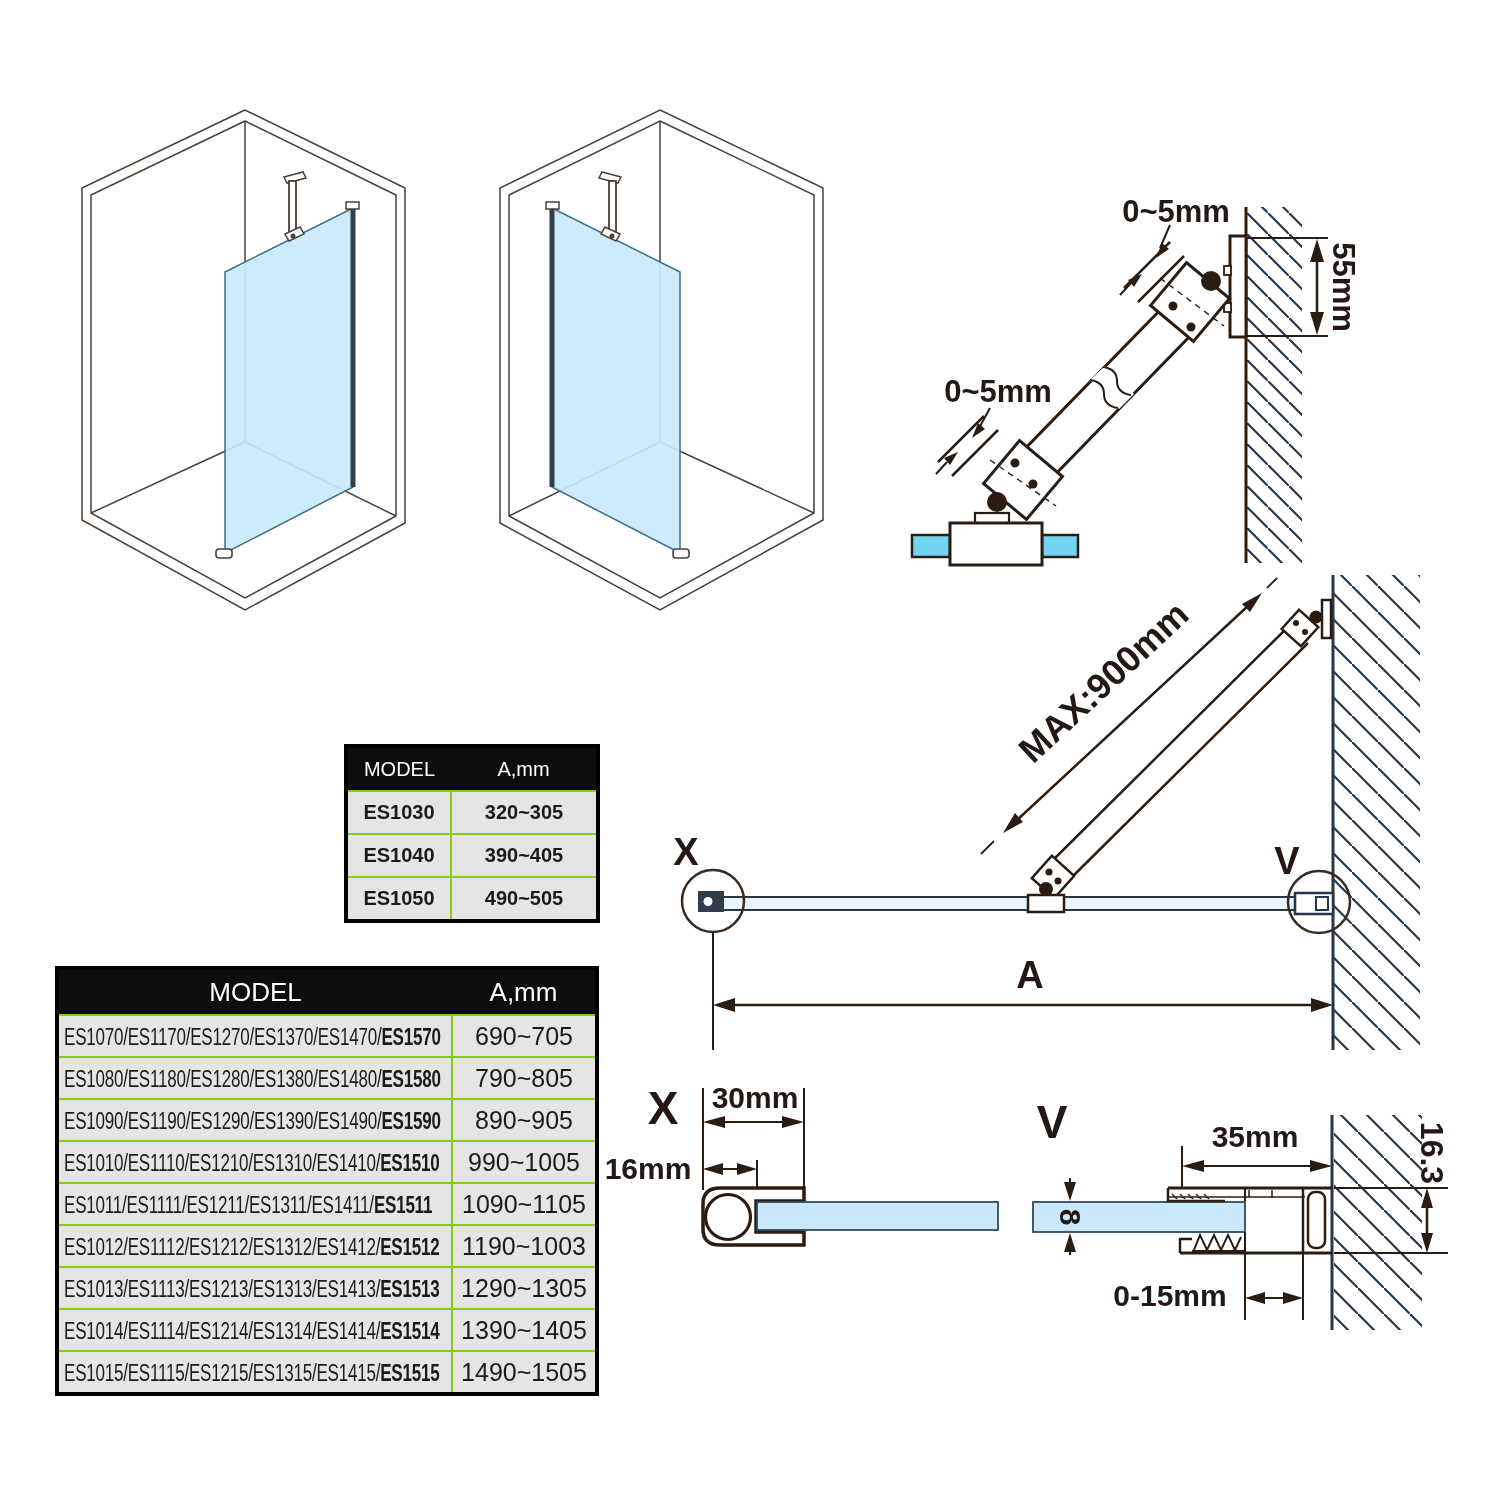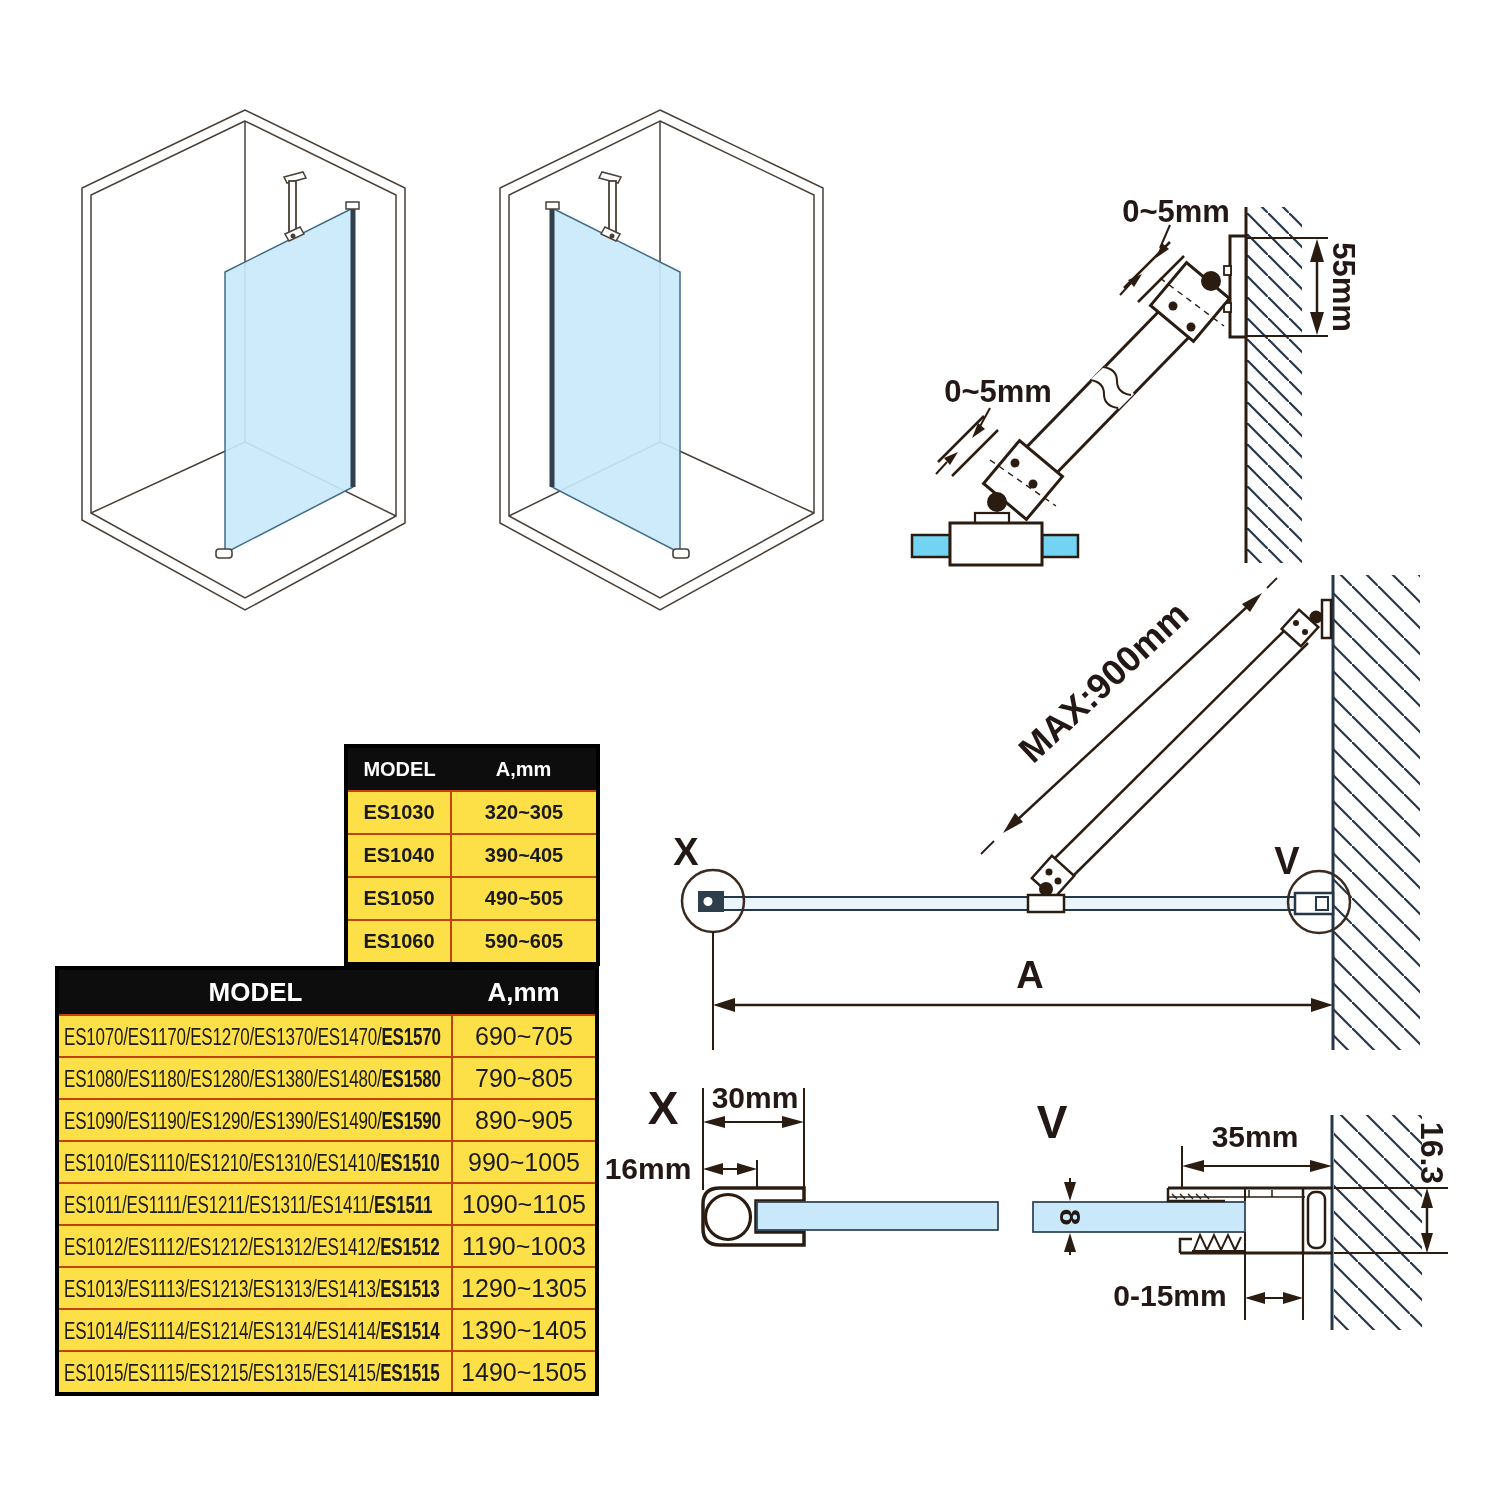--- a/index.html
+++ b/index.html
@@ -3,22 +3,22 @@
 <meta charset="utf-8">
 <style>
   html,body{margin:0;padding:0;background:#ffffff;}
   #canvas{position:relative;width:1500px;height:1500px;background:#ffffff;overflow:hidden;
           font-family:"Liberation Sans","DejaVu Sans",sans-serif;color:#231815;}
   .abs{position:absolute;}
   svg text{font-family:"Liberation Sans","DejaVu Sans",sans-serif;fill:#231815;}
   .dimtxt{font-weight:bold;}
   
   table.spec{border-collapse:collapse;background:#fff;table-layout:fixed;}
-  table.spec th{background:#0d0d0d;color:#fff;font-weight:bold;text-align:center;}
-  table.spec td{background:#fde047;color:#1a1a1a;border:2px solid #c2410c;text-align:center;}
+  table.spec th{background:#0d0d0d;color:#fff;font-weight:normal;text-align:center;}
+  table.spec td{background:#e5e5e5;color:#1a1a1a;border:2px solid #84cc16;text-align:center;}
   #small-table table{width:252px;border:4px solid #000;}
   #small-table th{font-size:20px;height:40px;}
   #small-table td{font-size:20px;height:39px;font-weight:bold;}
   #small-table col.c1{width:105px;} #small-table col.c2{width:147px;}
   #large-table table{width:540px;border:4px solid #000;}
   #large-table th{font-size:26px;height:42px;}
   #large-table td{font-size:25px;height:38px;font-weight:normal;}
   #large-table col.c1{width:395px;} #large-table col.c2{width:145px;}
   #large-table td.c-model{text-align:left;padding-left:5px;overflow:hidden;white-space:nowrap;}
   #large-table td.c-model .squeeze{display:inline-block;transform:scaleX(.74);transform-origin:left center;
@@ -300,24 +300,20 @@
             <td class="c-val">320~305</td>
           </tr>
           <tr>
             <td class="c-model">ES1040</td>
             <td class="c-val">390~405</td>
           </tr>
           <tr>
             <td class="c-model">ES1050</td>
             <td class="c-val">490~505</td>
           </tr>
-          <tr>
-            <td class="c-model">ES1060</td>
-            <td class="c-val">590~605</td>
-          </tr>
         </tbody>
       </table>
   </div>
 
   <div id="large-table" class="abs" style="left:55px;top:966px">
     <table class="spec">
       <colgroup>
           <col class="c1">
           <col class="c2">
         </colgroup>

